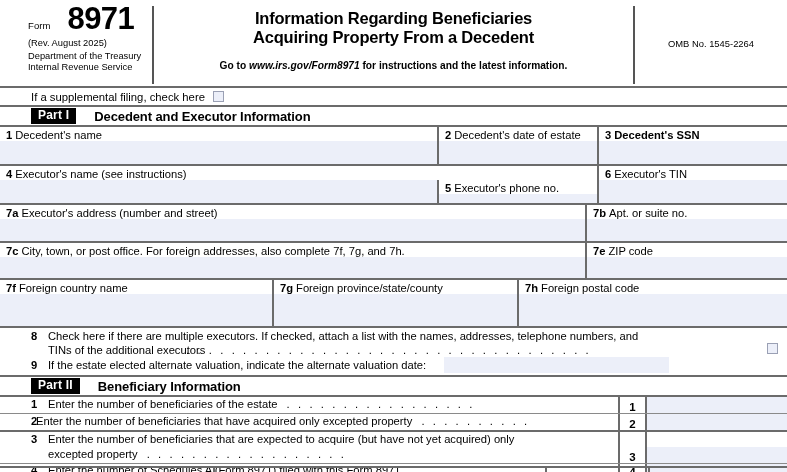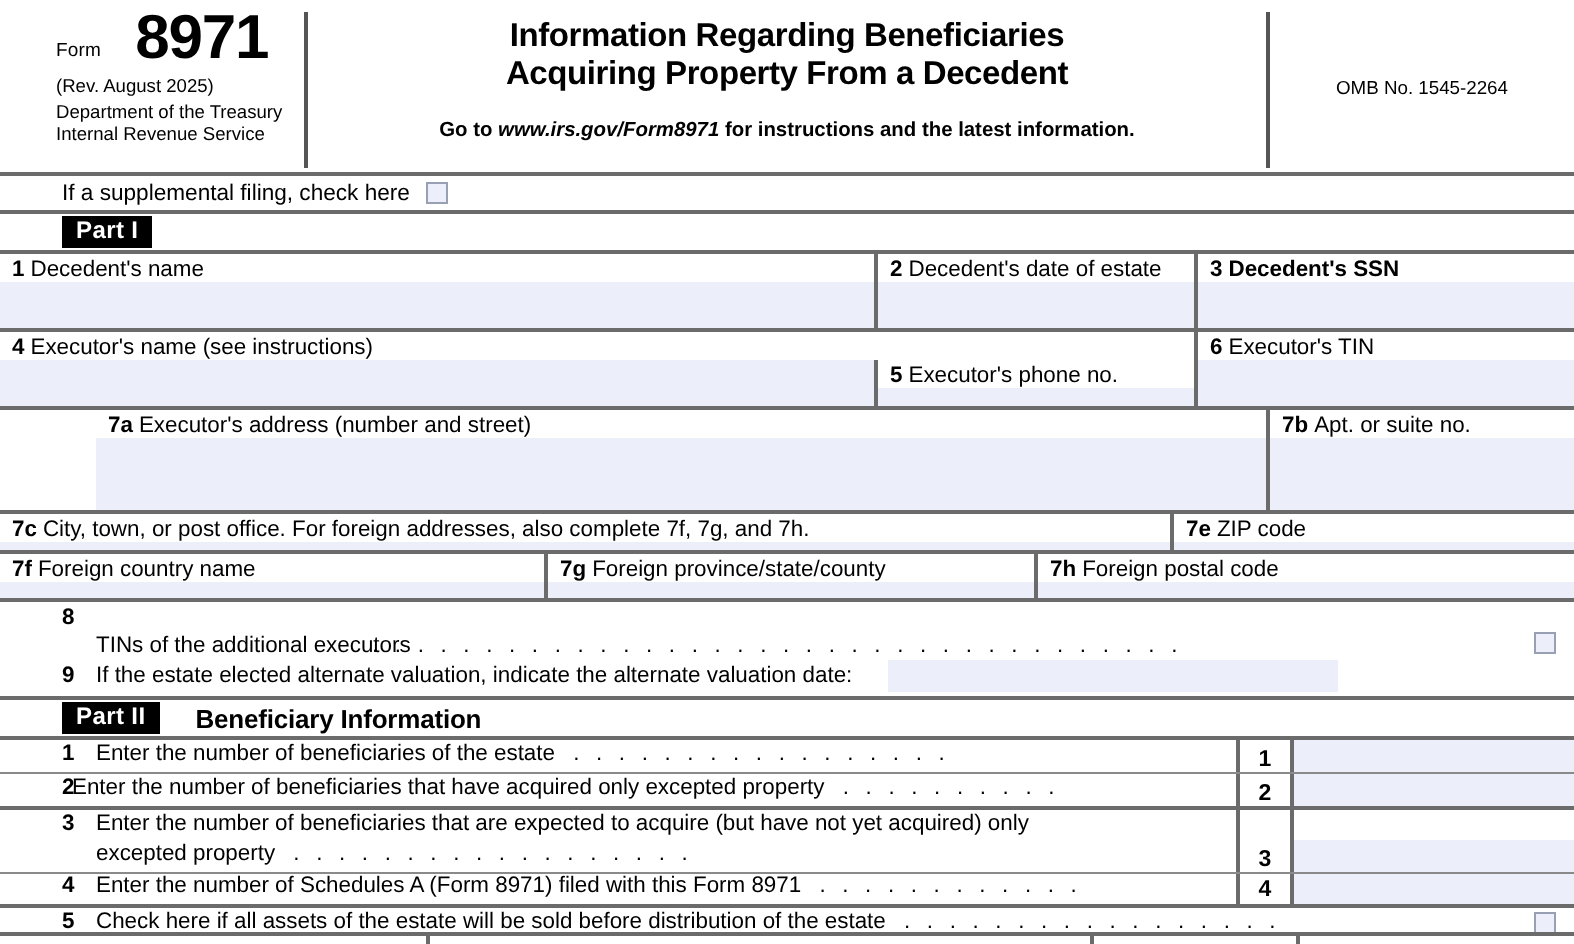--- a/index.html
+++ b/index.html
@@ -107,20 +107,21 @@
 
   <div class="supp">
     <span>If a supplemental filing, check here</span>
     <span class="chk"></span>
   </div>
 
   <div class="hr-thick"></div>
 
   <div class="partbar">
     <span class="partbadge">Part I</span>
+    <span class="parttitle">Decedent and Executor Information</span>
   </div>
   <div class="hr-thick"></div>
 
   <div class="row" style="height:37px;">
     <div class="cell" style="width:437px;flex:0 0 437px;">
       <div class="lbl">
         <b class="numlbl">1</b><span>Decedent's name</span>
       </div>
       <div class="inp"></div>
     </div>
@@ -154,53 +155,53 @@
     </div>
     <div class="cell bl" style="flex:1 1 auto;">
       <div class="lbl">
         <b class="numlbl">6</b><span>Executor's TIN</span>
       </div>
       <div class="inp"></div>
     </div>
   </div>
   <div class="hr-thick"></div>
 
-  <div class="row" style="height:50px;padding-left:48px;">
+  <div class="row" style="height:36px;">
     <div class="cell" style="width:585px;flex:0 0 585px;">
       <div class="lbl">
         <b class="numlbl">7a</b><span>Executor's address (number and street)</span>
       </div>
       <div class="inp"></div>
     </div>
     <div class="cell bl" style="flex:1 1 auto;">
       <div class="lbl">
         <b class="numlbl">7b</b><span>Apt. or suite no.</span>
       </div>
       <div class="inp"></div>
     </div>
   </div>
   <div class="hr-thick"></div>
 
-  <div class="row" style="height:18px;">
+  <div class="row" style="height:35px;">
     <div class="cell" style="width:585px;flex:0 0 585px;">
       <div class="lbl">
         <b class="numlbl">7c</b><span>City, town, or post office. For foreign addresses, also complete 7f, 7g, and 7h.</span>
       </div>
       <div class="inp"></div>
     </div>
     <div class="cell bl" style="flex:1 1 auto;">
       <div class="lbl">
         <b class="numlbl">7e</b><span>ZIP code</span>
       </div>
       <div class="inp"></div>
     </div>
   </div>
   <div class="hr-thick"></div>
 
-  <div class="row" style="height:22px;">
+  <div class="row" style="height:46px;">
     <div class="cell" style="width:272px;flex:0 0 272px;">
       <div class="lbl">
         <b class="numlbl">7f</b><span>Foreign country name</span>
       </div>
       <div class="inp"></div>
     </div>
     <div class="cell bl" style="width:245px;flex:0 0 245px;">
       <div class="lbl">
         <b class="numlbl">7g</b><span>Foreign province/state/county</span>
       </div>
@@ -210,20 +211,21 @@
       <div class="lbl">
         <b class="numlbl">7h</b><span>Foreign postal code</span>
       </div>
       <div class="inp"></div>
     </div>
   </div>
   <div class="hr-thick"></div>
 
   <div style="position:relative;height:31px;">
     <div style="position:absolute;left:31px;top:2px;font-size:11.2px;font-weight:bold;">8</div>
+    <div style="position:absolute;left:48px;top:2px;width:700px;font-size:11.2px;">Check here if there are multiple executors. If checked, attach a list with the names, addresses, telephone numbers, and</div>
     <div style="position:absolute;left:48px;top:16px;font-size:11.2px;">TINs of the additional executors</div>
     <div class="leader" style="position:absolute;left:186px;top:16px;">. . . . . . . . . . . . . . . . . . . . . . . . . . . . . . . . . . . .</div>
     <div class="chk" style="position:absolute;right:9px;top:15px;margin:0;"></div>
   </div>
 
   <div style="position:relative;height:16px;">
     <div style="position:absolute;left:31px;top:0;font-size:11.2px;font-weight:bold;">9</div>
     <div style="position:absolute;left:48px;top:0;font-size:11.2px;">If the estate elected alternate valuation, indicate the alternate valuation date:</div>
     <div class="fill" style="position:absolute;left:444px;top:-2px;width:225px;height:16px;"></div>
   </div>

